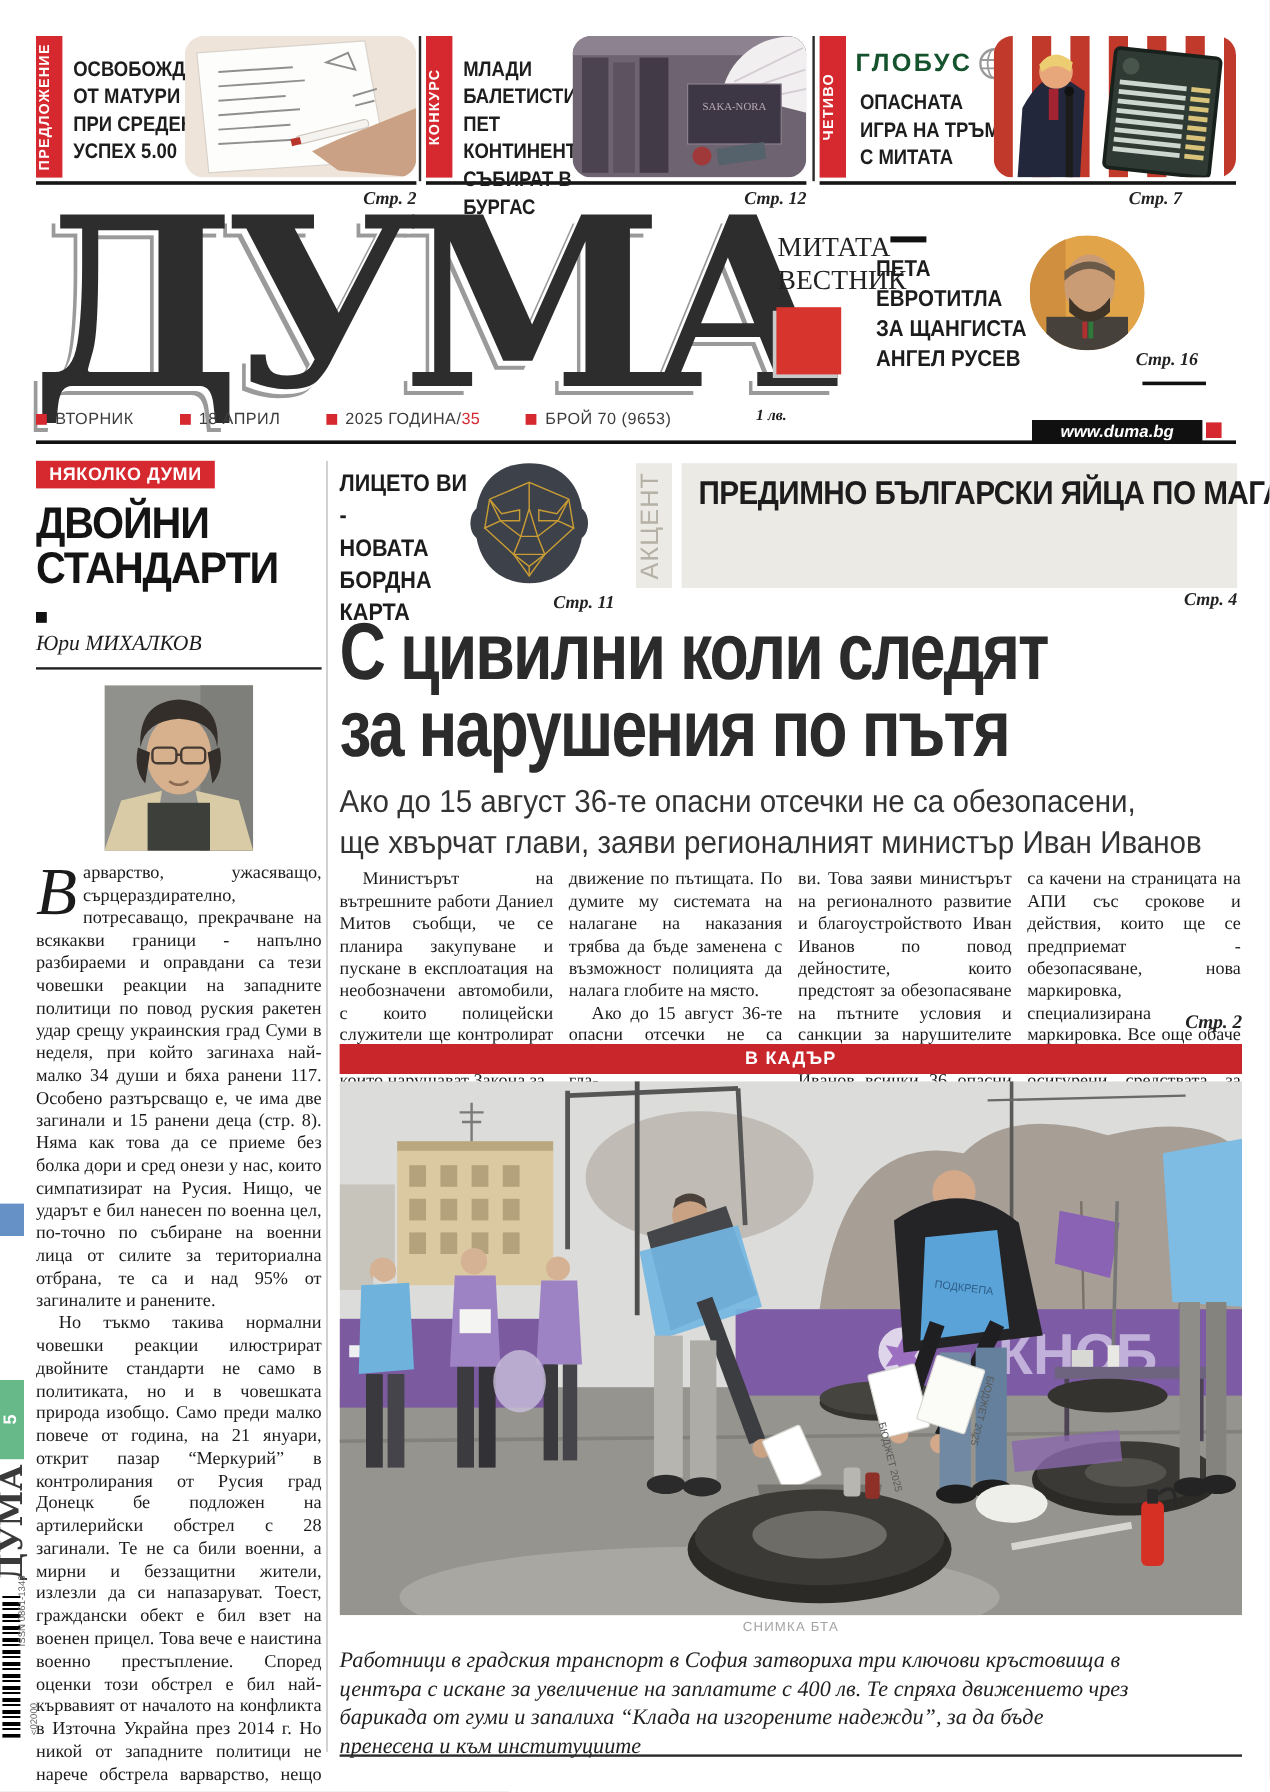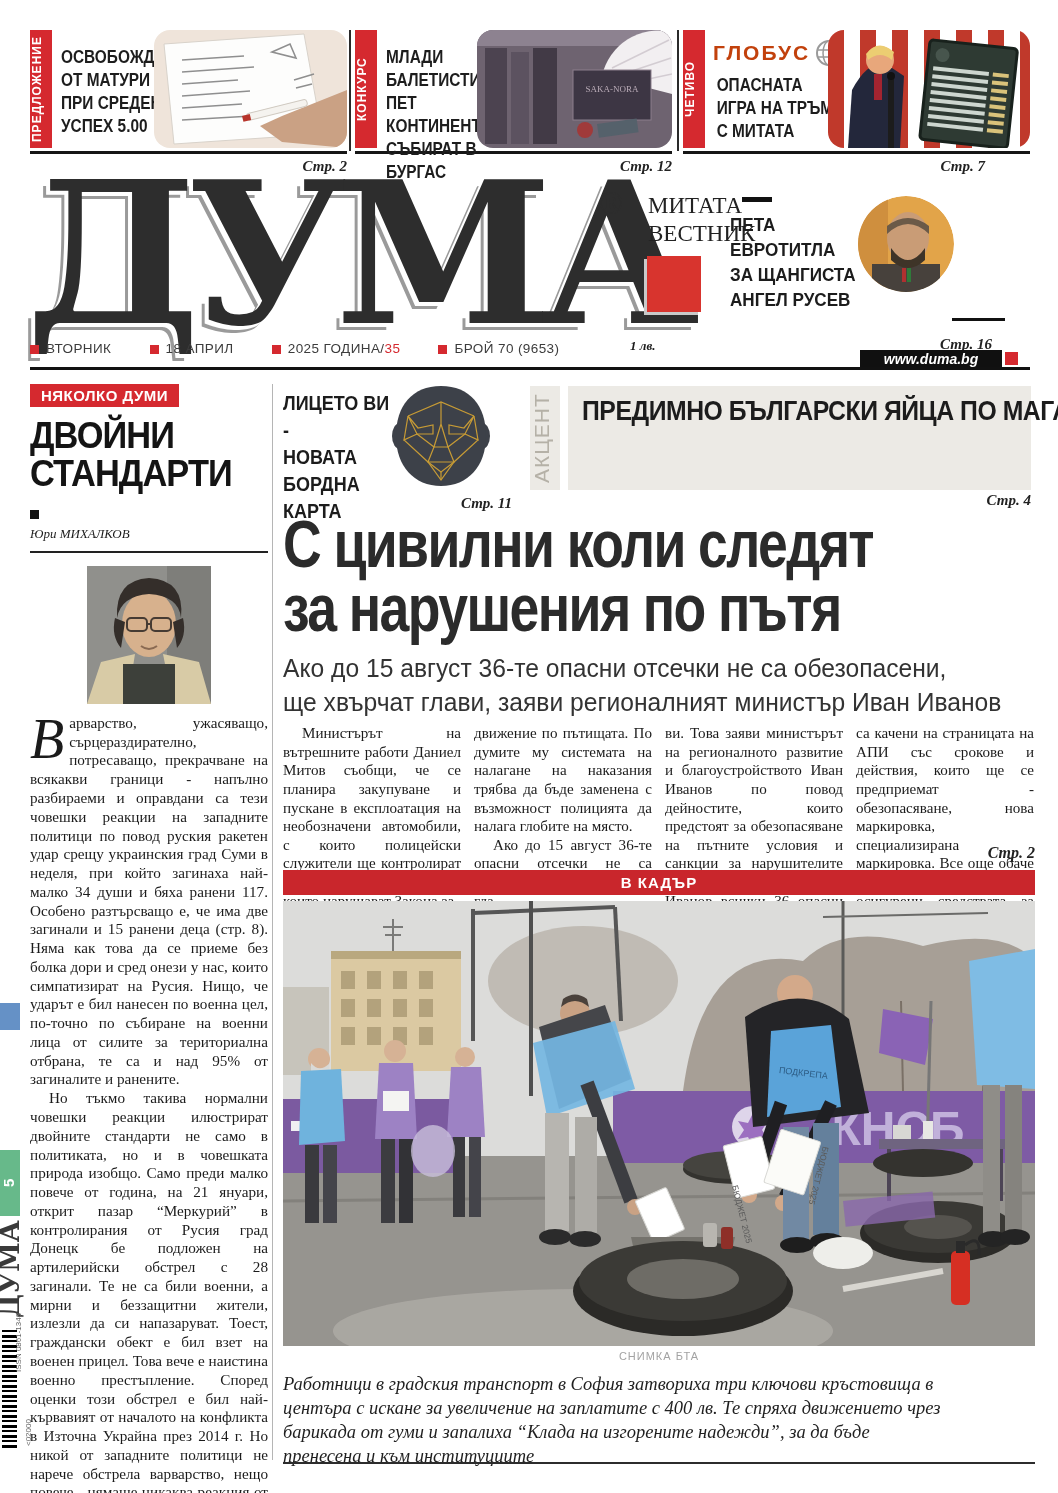--- a/index.html
+++ b/index.html
@@ -20,38 +20,38 @@
   
   #logo{left:26px;top:176px;font-family:"DejaVu Serif",serif;font-weight:bold;font-size:196px;
         line-height:.8;letter-spacing:-12px;color:#2d2d2d;
         text-shadow:-4px 4px 0 #ffffff,-7px 7px 0 #9a9a9a;}
   #logo-reg{left:596px;top:186px;font-size:30px;color:#2d2d2d;font-family:"DejaVu Serif",serif;}
   #tagline{left:648px;top:192px;font-family:"Liberation Serif",serif;font-size:23px;line-height:1.2;color:#222;}
   #red-square{left:647px;top:256px;width:54px;height:56px;background:#d8342e;box-shadow:-3px 3px 0 #c9c9c9;}
   #promo-dash{left:742px;top:197px;width:30px;height:5px;background:#111;}
   #promo-title{left:730px;top:212px;font-weight:800;font-size:19px;line-height:1.32;transform:scaleX(.9);transform-origin:0 0;}
   #promo-photo{left:858px;top:196px;width:96px;height:96px;border-radius:50%;overflow:hidden;}
-  #promo-page{left:940px;top:292px;width:65px;text-align:left;margin-top:44px;}
+  #promo-page{left:940px;top:292px;width:65px;text-align:center;}
   #promo-underline{left:952px;top:318px;width:53px;height:3px;background:#111;}
   #dateline{left:30px;top:341px;width:600px;font-size:13.5px;color:#3c3c3c;letter-spacing:.4px;}
   #dateline .sq{display:inline-block;width:9px;height:9px;background:#d5292f;margin-right:7px;vertical-align:-1px;}
   #dateline span.item{margin-right:34px;}
   #price{left:630px;top:338px;font-family:"Liberation Serif",serif;font-weight:bold;font-style:italic;font-size:13px;}
   #site-bar{left:860px;top:350px;width:142px;height:18px;background:#101010;color:#fff;
             font-weight:bold;font-style:italic;font-size:14px;text-align:center;line-height:18px;}
   #site-sq{left:1005px;top:352px;width:13px;height:13px;background:#d5292f;}
   #mast-rule{left:30px;top:367px;width:1000px;height:3px;background:#111;}
   
   #opinion{left:30px;top:384px;width:238px;}
   #rubric{display:inline-block;background:#d5292f;color:#fff;font-weight:bold;font-size:15px;
           padding:3px 11px;letter-spacing:.5px;}
   #op-title{margin-top:10px;font-weight:800;font-size:37px;line-height:1.04;letter-spacing:-1px;
             transform:scaleX(.93);transform-origin:0 0;color:#141414;}
   #op-sq{width:9px;height:9px;background:#111;margin-top:16px;}
-  #op-author{font-family:"Liberation Serif",serif;font-style:italic;font-size:13px;margin-top:7px;}
+  #op-author{font-family:"Liberation Serif",serif;font-style:italic;font-size:18px;margin-top:7px;}
   #op-rule{border-bottom:2px solid #222;margin-top:9px;}
   #op-photo{margin:13px auto 10px;width:124px;height:138px;display:block;}
   .optext{font-family:"Liberation Serif",serif;font-size:15.2px;line-height:1.235;text-align:justify;color:#1b1b1b;}
   .optext .indent{text-indent:19px;margin:0;}
   #dropcap{float:left;font-family:"Liberation Serif",serif;font-style:italic;font-size:56px;
            line-height:.78;padding:4px 5px 0 0;}
   
   #spine-blue{left:0;top:1003px;width:20px;height:27px;background:#6591c6;}
   #spine-tab{left:0;top:1150px;width:20px;height:66px;background:#67b98a;color:#fff;
              writing-mode:vertical-rl;transform:rotate(180deg);text-align:center;font-weight:bold;font-size:15px;}
@@ -149,21 +149,21 @@
           <rect x="120" y="94" width="40" height="14" fill="#55616b" transform="rotate(-8 120 94)"></rect>
       </svg>
     </div>
     <div class="tpage pageref" style="right:0;top:128px;">Стр. 12</div>
   </div>
   <div class="vdiv" style="left:677px;"></div>
 
   <div class="teaser" style="left:683px;width:347px;">
     <div class="vtag" style="height:118px;">ЧЕТИВО</div>
     <div class="abs" style="left:30px;top:8px;display:flex;align-items:center;gap:4px;">
-      <span style="font-weight:bold;font-size:21px;letter-spacing:2px;color:#c2410c;">ГЛОБУС</span>
+      <span style="font-weight:bold;font-size:21px;letter-spacing:2px;color:#14532d;">ГЛОБУС</span>
       <svg width="30" height="30" viewBox="0 0 30 30">
         <circle cx="15" cy="15" r="12" fill="#fff" stroke="#9a9a9a" stroke-width="2"></circle>
         <ellipse cx="15" cy="15" rx="6" ry="12" fill="none" stroke="#9a9a9a" stroke-width="1.5"></ellipse>
         <line x1="3" y1="12" x2="27" y2="12" stroke="#9a9a9a" stroke-width="1.5"></line>
         <line x1="3" y1="19" x2="27" y2="19" stroke="#9a9a9a" stroke-width="1.5"></line>
         <rect x="16" y="10" width="8" height="8" fill="#d5292f"></rect>
       </svg>
     </div>
     <div class="thead" style="left:31px;top:42px;width:145px;background:#fff;padding:2px 3px;">ОПАСНАТА ИГРА НА ТРЪМП С МИТАТА</div>
     <div class="tphoto" style="left:145px;width:202px;height:118px;">

